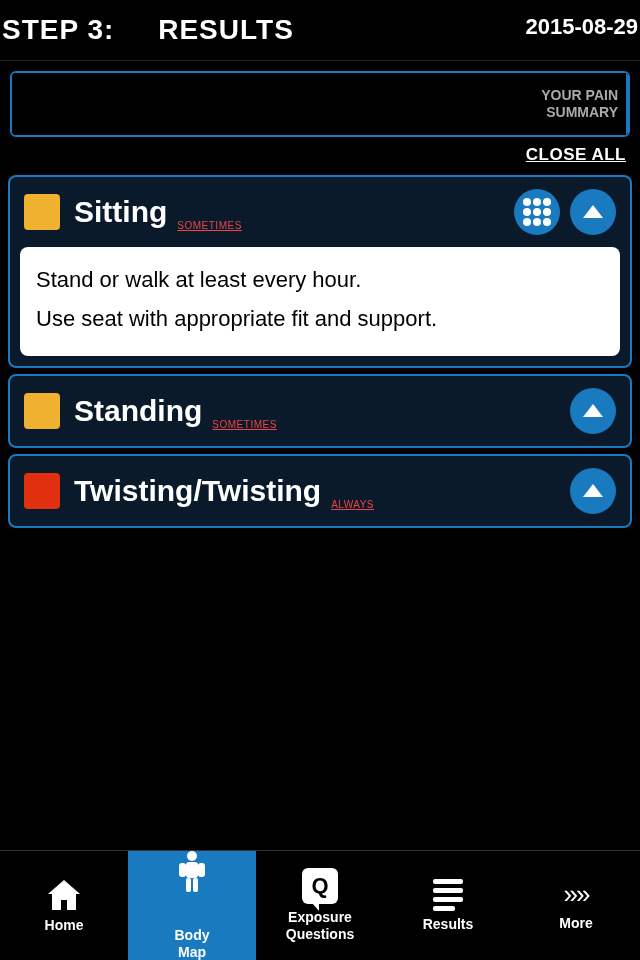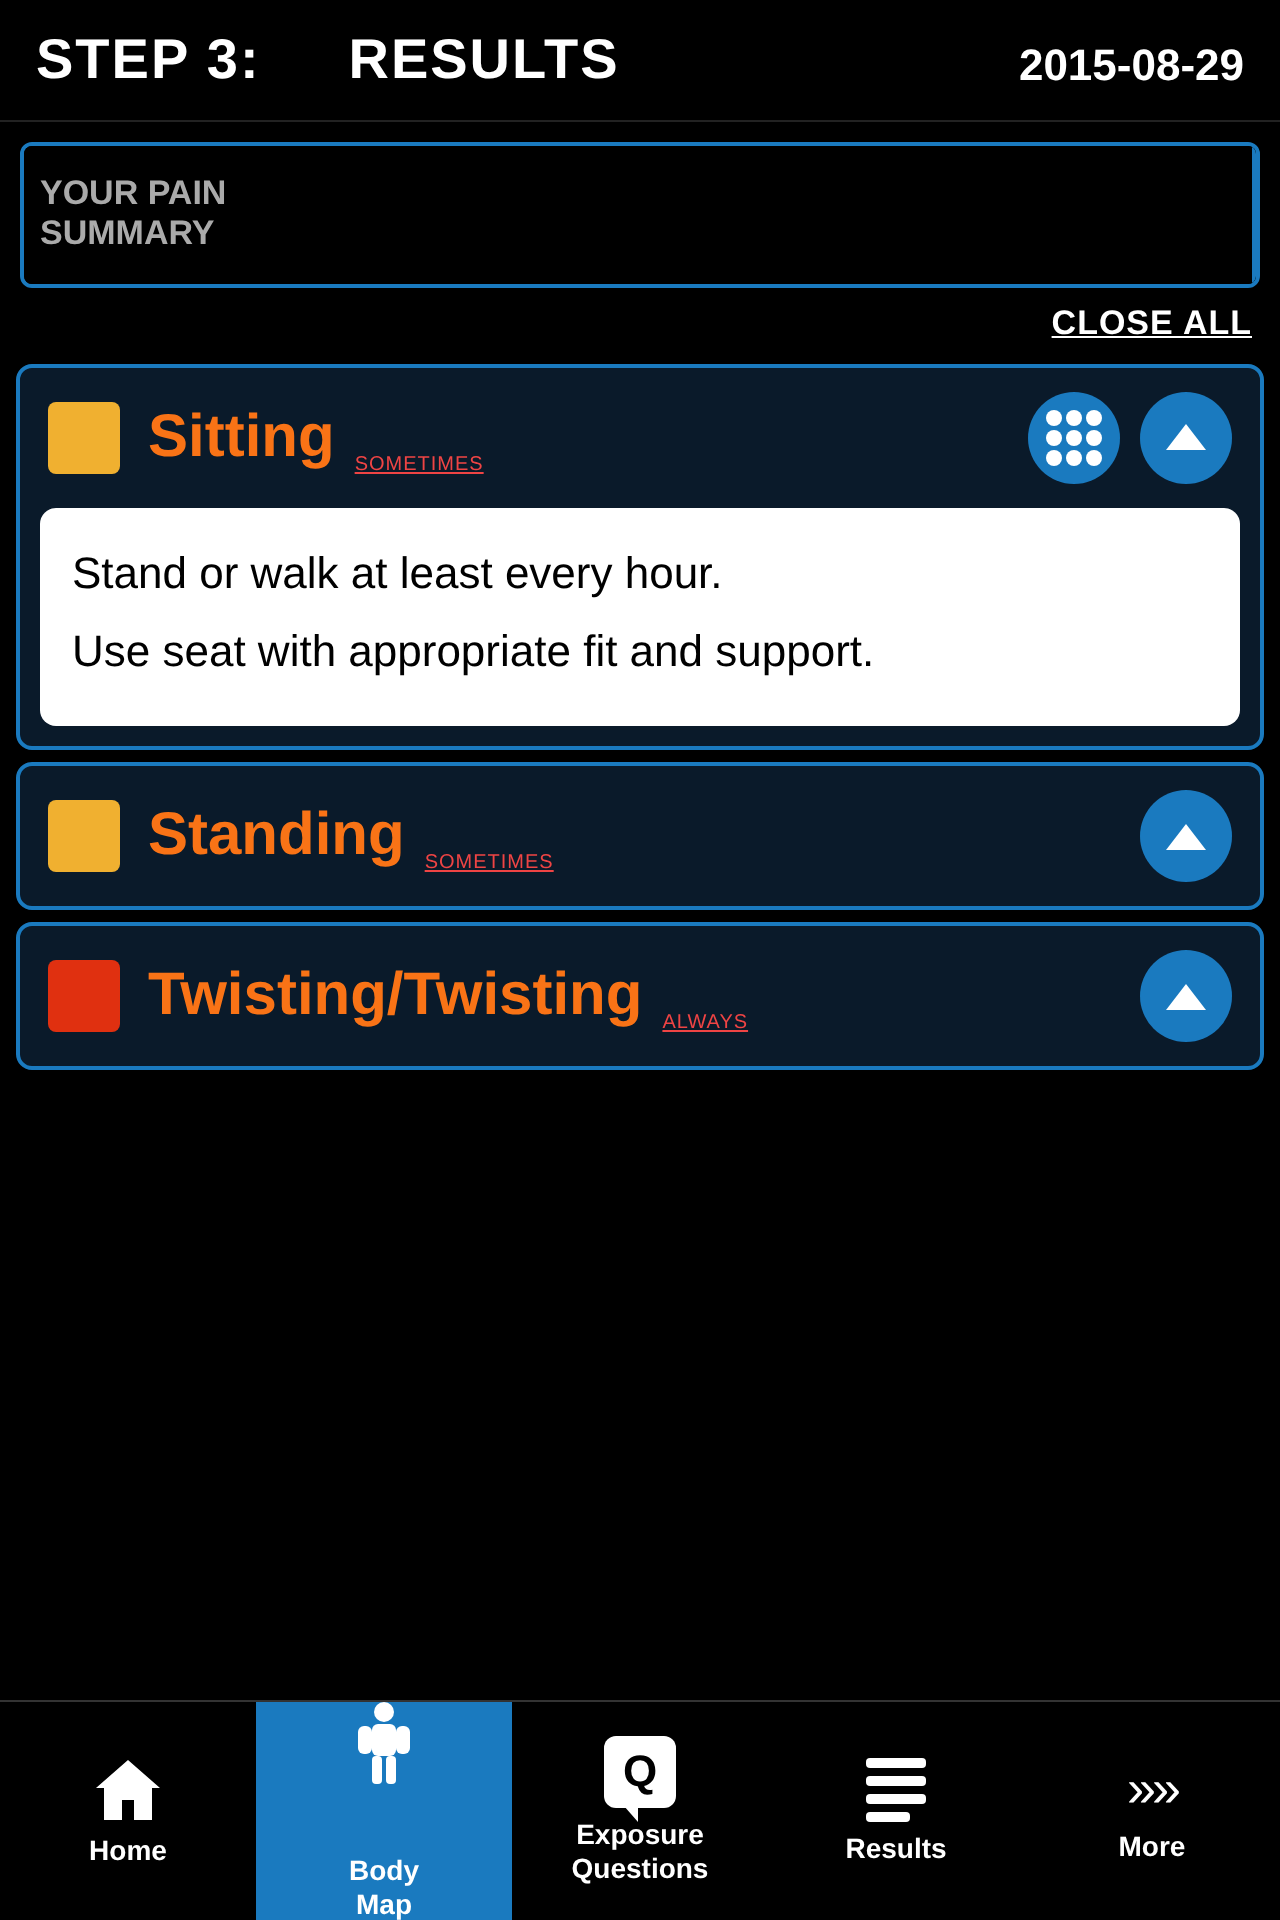--- a/index.html
+++ b/index.html
@@ -11,22 +11,22 @@
       height: 960px;
       overflow: hidden;
       position: relative;
     }
 
     
     .header {
       background: #000;
       display: flex;
       justify-content: space-between;
-      align-items: flex-end;
-      padding: 14px 18px;
+      align-items: flex-start;
+      padding: 14px 2px;
       border-bottom: 1px solid #222;
     }
     .header-title {
       font-size: 28px;
       font-weight: bold;
       color: #fff;
       letter-spacing: 1px;
     }
     .header-date {
       font-size: 22px;
@@ -37,23 +37,23 @@
     
     .tab-selector {
       display: flex;
       margin: 10px 10px 0 10px;
       border: 2px solid #1a7abf;
       border-radius: 6px;
       overflow: hidden;
     }
     .tab-btn {
       flex: 1;
-      text-align: left;
+      text-align: right;
       padding: 14px 8px;
-      font-size: 17px;
+      font-size: 14px;
       font-weight: bold;
       cursor: pointer;
       line-height: 1.2;
     }
     .tab-btn.inactive {
       background: #000;
       color: #aaa;
       border-right: 2px solid #1a7abf;
     }
     .tab-btn.active {
@@ -97,21 +97,21 @@
       width: 36px;
       height: 36px;
       border-radius: 4px;
       margin-right: 14px;
       flex-shrink: 0;
     }
 
     .section-title {
       font-size: 30px;
       font-weight: bold;
-      color: #f97316;
+      color: #ffffff;
       margin-right: 10px;
     }
 
     .section-freq {
       font-size: 10px;
       color: #ef4444;
       text-decoration: underline;
       font-weight: normal;
       letter-spacing: 0.5px;
       margin-top: 6px;

